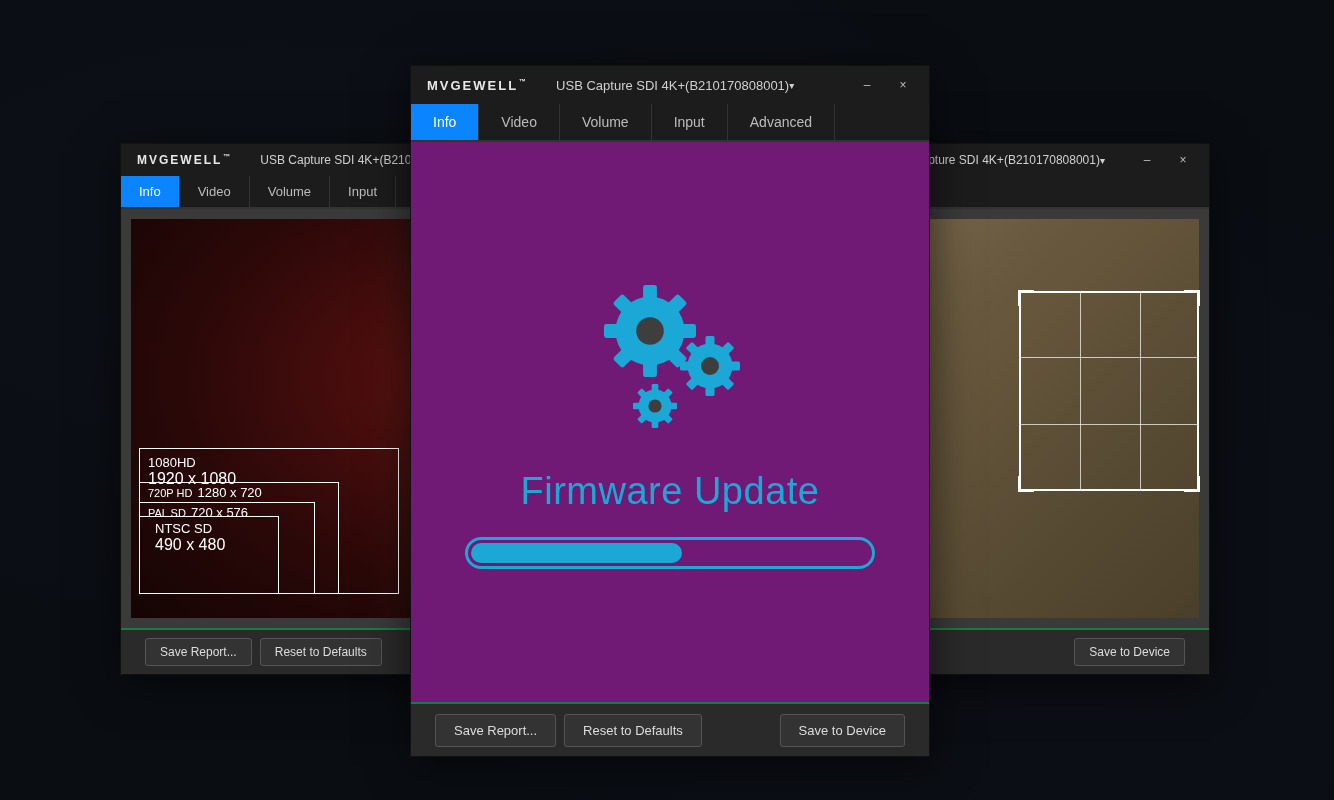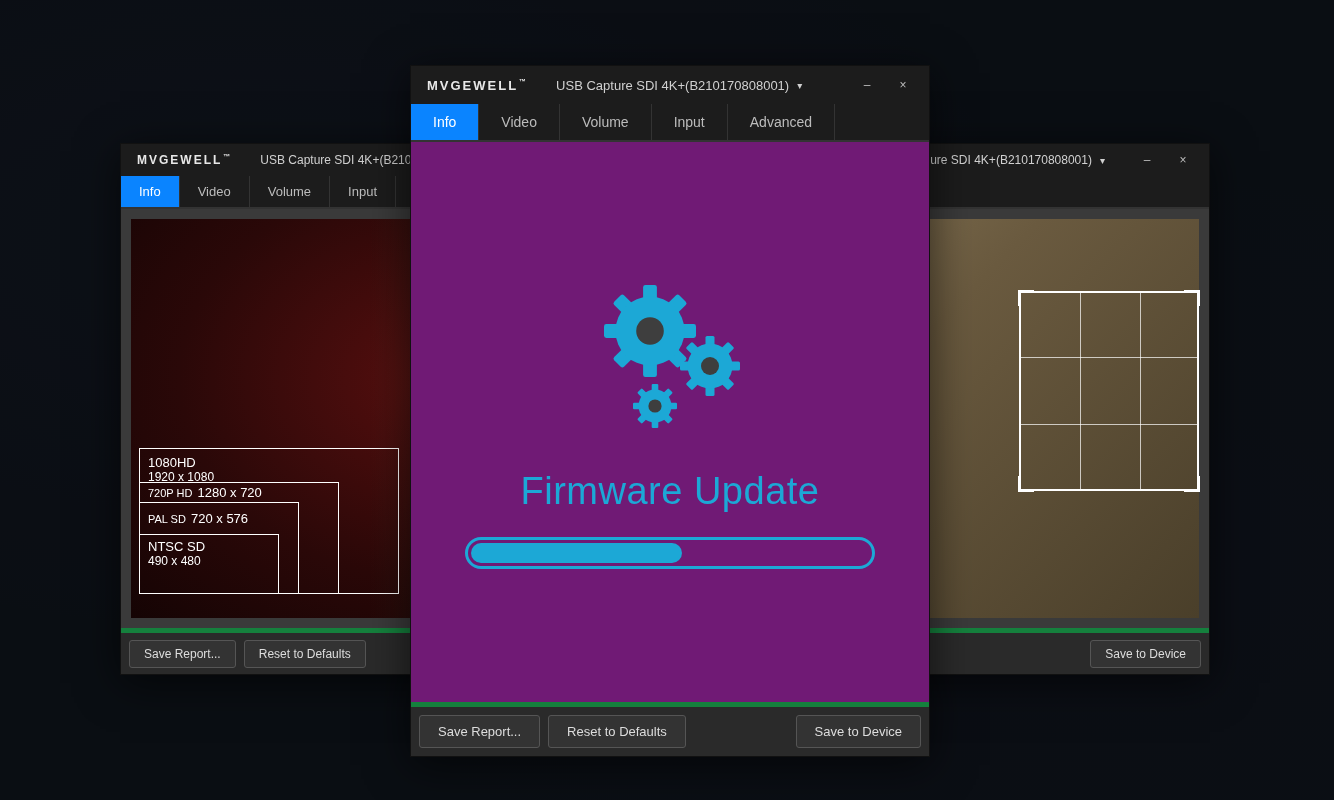--- a/index.html
+++ b/index.html
@@ -42,21 +42,21 @@
     font-weight: 700;
     letter-spacing: 2px;
     font-size: 12px;
     color: #e8e8e8;
   }
   .device-label {
     margin-left: 28px;
     color: #d0d0d0;
     display: flex;
     align-items: center;
-    gap: 8px;
+    gap: 0;
   }
   .device-label .caret { font-size: 10px; }
   .title-spacer { flex: 1; }
   .win-btn {
     width: 36px;
     height: 32px;
     display: flex;
     align-items: center;
     justify-content: center;
     color: #bbb;
@@ -87,23 +87,23 @@
     background: #3a3a3a;
     position: relative;
     overflow: hidden;
   }
 
   .footer {
     height: 46px;
     background: #2a2a2a;
     display: flex;
     align-items: center;
-    padding: 0 8px;
+    padding: 0 24px;
     gap: 8px;
-    border-top: 5px solid #15803d;
+    border-top: 2px solid #15803d;
   }
   .btn {
     background: #333;
     border: 1px solid #555;
     color: #ddd;
     padding: 6px 14px;
     font-size: 12px;
     border-radius: 3px;
     cursor: pointer;
   }
@@ -119,24 +119,24 @@
     position: relative;
   }
   .res-boxes { position: absolute; left: 8px; bottom: 24px; }
   .res-box {
     border: 1px solid #fff;
     color: #fff;
     position: absolute;
   }
   .res-1080  { left: 0; bottom: 0; width: 260px; height: 146px; padding: 6px 8px; }
   .res-720   { left: 0; bottom: 0; width: 200px; height: 112px; padding: 2px 8px; font-size: 11px; }
-  .res-pal   { left: 0; bottom: 0; width: 160px; height: 92px;  padding: 8px 8px; font-size: 11px; }
-  .res-ntsc  { left: 0; bottom: 0; width: 140px; height: 60px;  padding: 4px 8px; }
+  .res-pal   { left: 0; bottom: 0; width: 176px; height: 92px;  padding: 2px 8px; font-size: 11px; }
+  .res-ntsc  { left: 0; bottom: 0; width: 140px; height: 78px;  padding: 4px 15px; }
   .res-title { font-weight: 400; font-size: 13px; }
-  .res-sub   { font-size: 12px; }
+  .res-sub   { font-size: 16px; }
   .res-inline .res-title { display:inline; font-size:11px; margin-right:2px;}
   .res-inline .res-sub { display:inline; font-size:13px;}
   .char-overlay {
     position:absolute; right:0; top:0; bottom:0; width: 55%;
     background: linear-gradient(90deg, transparent, rgba(80,60,40,0.3) 40%, rgba(90,70,50,0.4));
   }
 
   
   .win-right { left: 660px; top: 143px; width: 550px; height: 532px; }
   .win-right .content { padding: 10px; }

